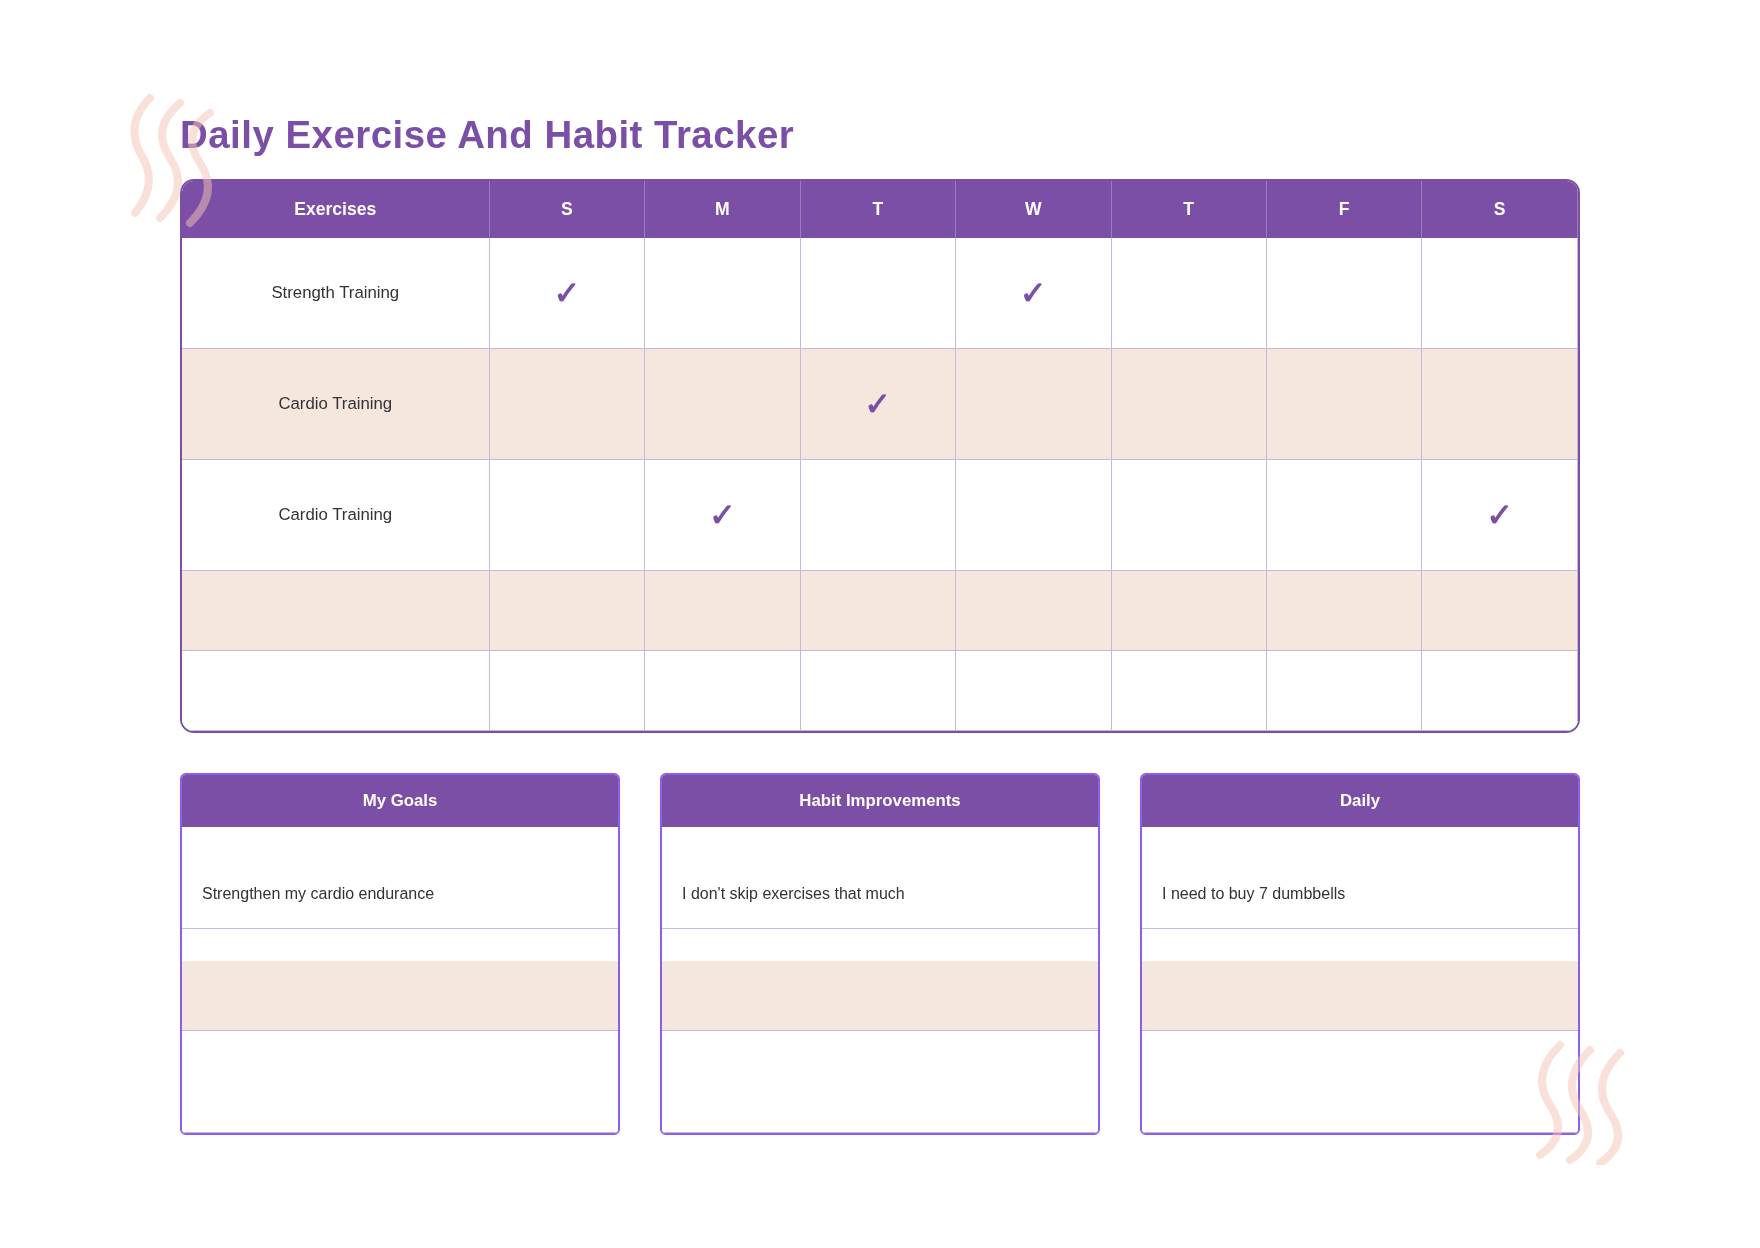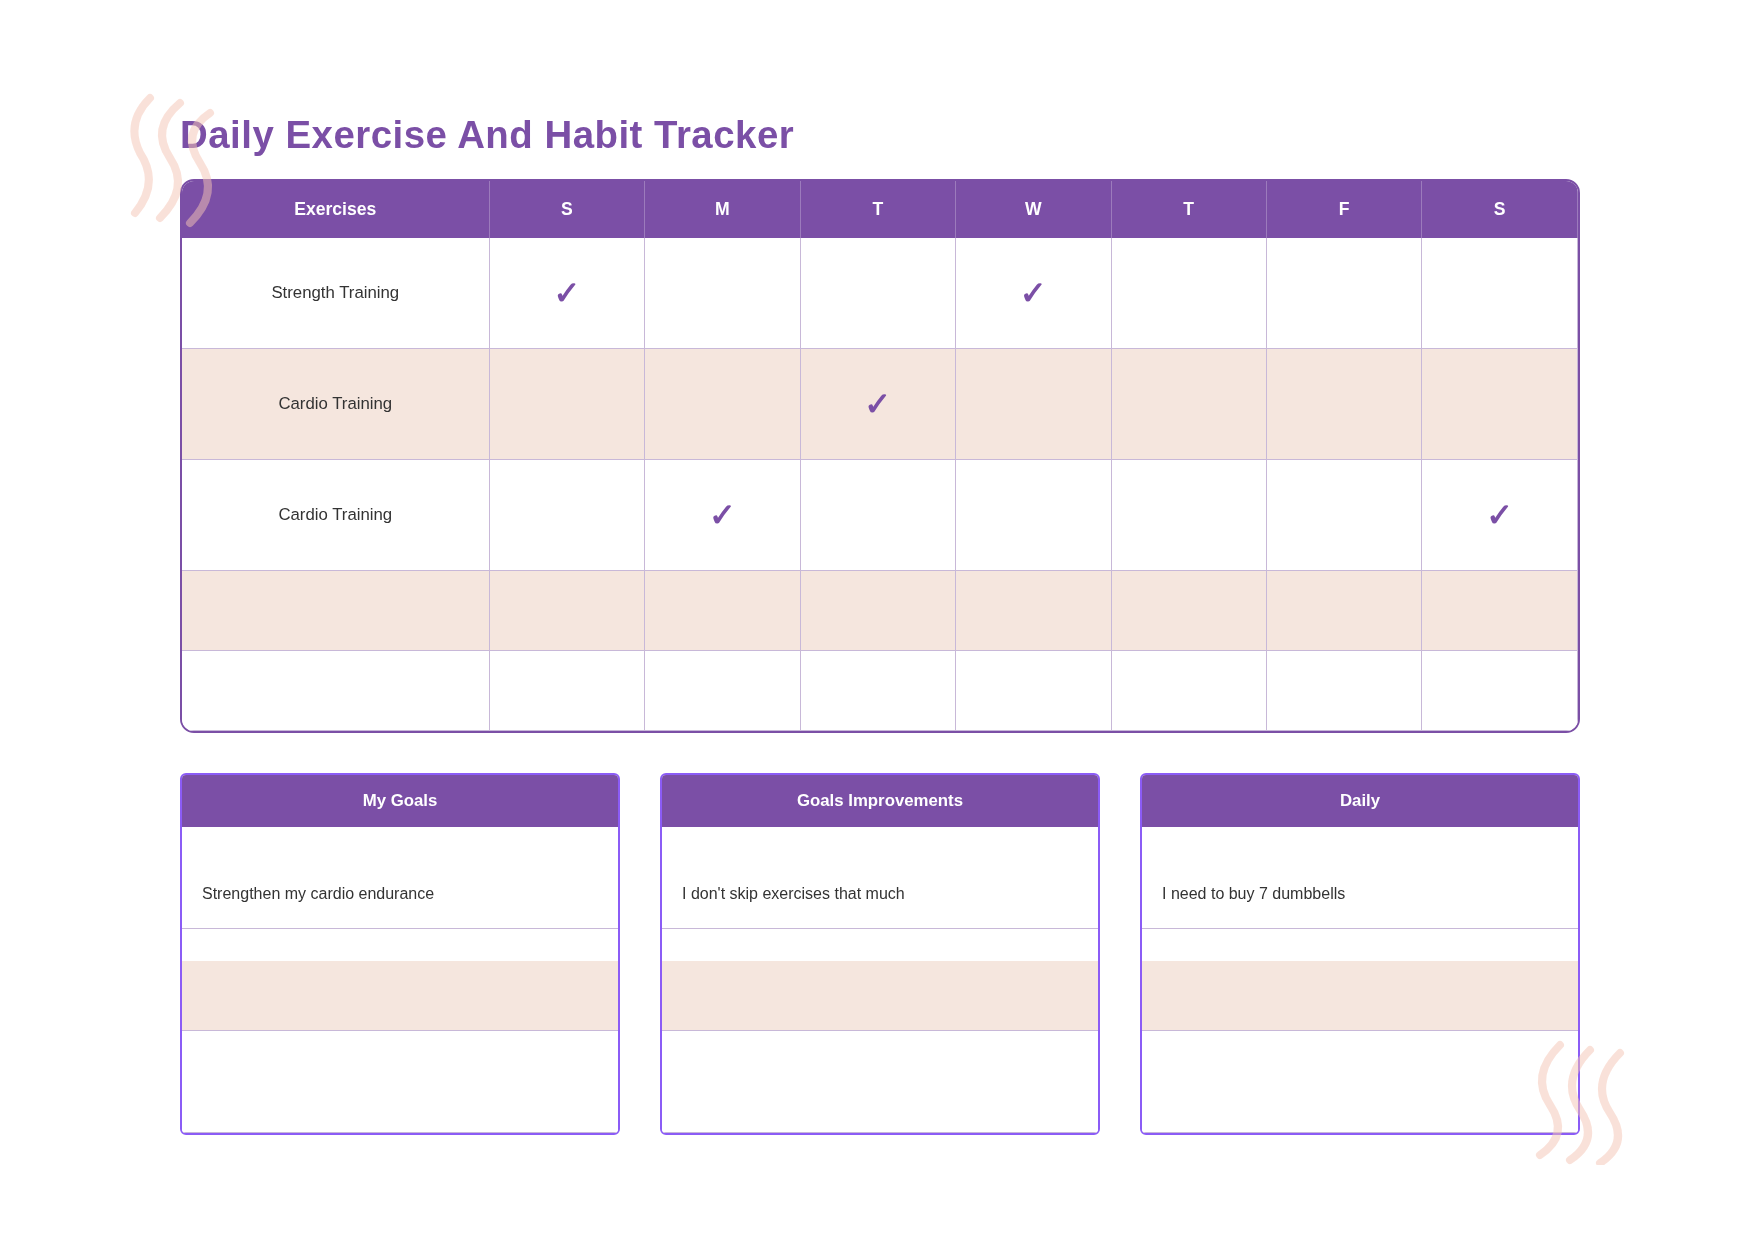--- a/index.html
+++ b/index.html
@@ -264,21 +264,21 @@
   <div class="bottom-section">
 
     <div class="bottom-card">
       <div class="bottom-card-header">My Goals</div>
       <div class="bottom-card-row">Strengthen my cardio endurance</div>
       <div class="bottom-card-row"></div>
       <div class="bottom-card-row"></div>
     </div>
 
     <div class="bottom-card">
-      <div class="bottom-card-header">Goals Improvements</div>
+      <div class="bottom-card-header">Habit Improvements</div>
       <div class="bottom-card-row">I don't skip exercises that much</div>
       <div class="bottom-card-row"></div>
       <div class="bottom-card-row"></div>
     </div>
 
     <div class="bottom-card">
       <div class="bottom-card-header">Daily</div>
       <div class="bottom-card-row">I need to buy 7 dumbbells</div>
       <div class="bottom-card-row"></div>
       <div class="bottom-card-row"></div>

